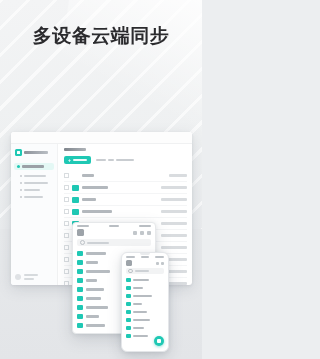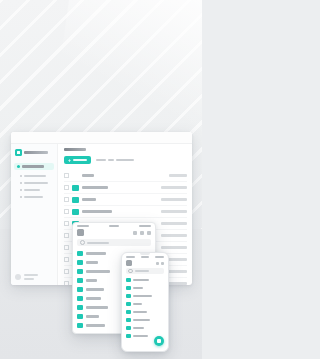--- a/index.html
+++ b/index.html
@@ -147,20 +147,21 @@
 <body>
 
 <div class="stage">
 
   <div class="bg-base"></div>
   <div class="bg-top"></div>
   <div class="bg-stripes"></div>
   <div class="bg-wedge"></div>
   <div class="bg-bottom"></div>
 
+  <div class="headline">多设备云端同步</div>
 
   <div class="desktop">
     <div class="dt-topbar"></div>
     <div class="dt-body">
 
       <div class="dt-side">
         <div class="dt-logo">
           <span class="dt-logo-mark">
               <i></i>
             </span>

